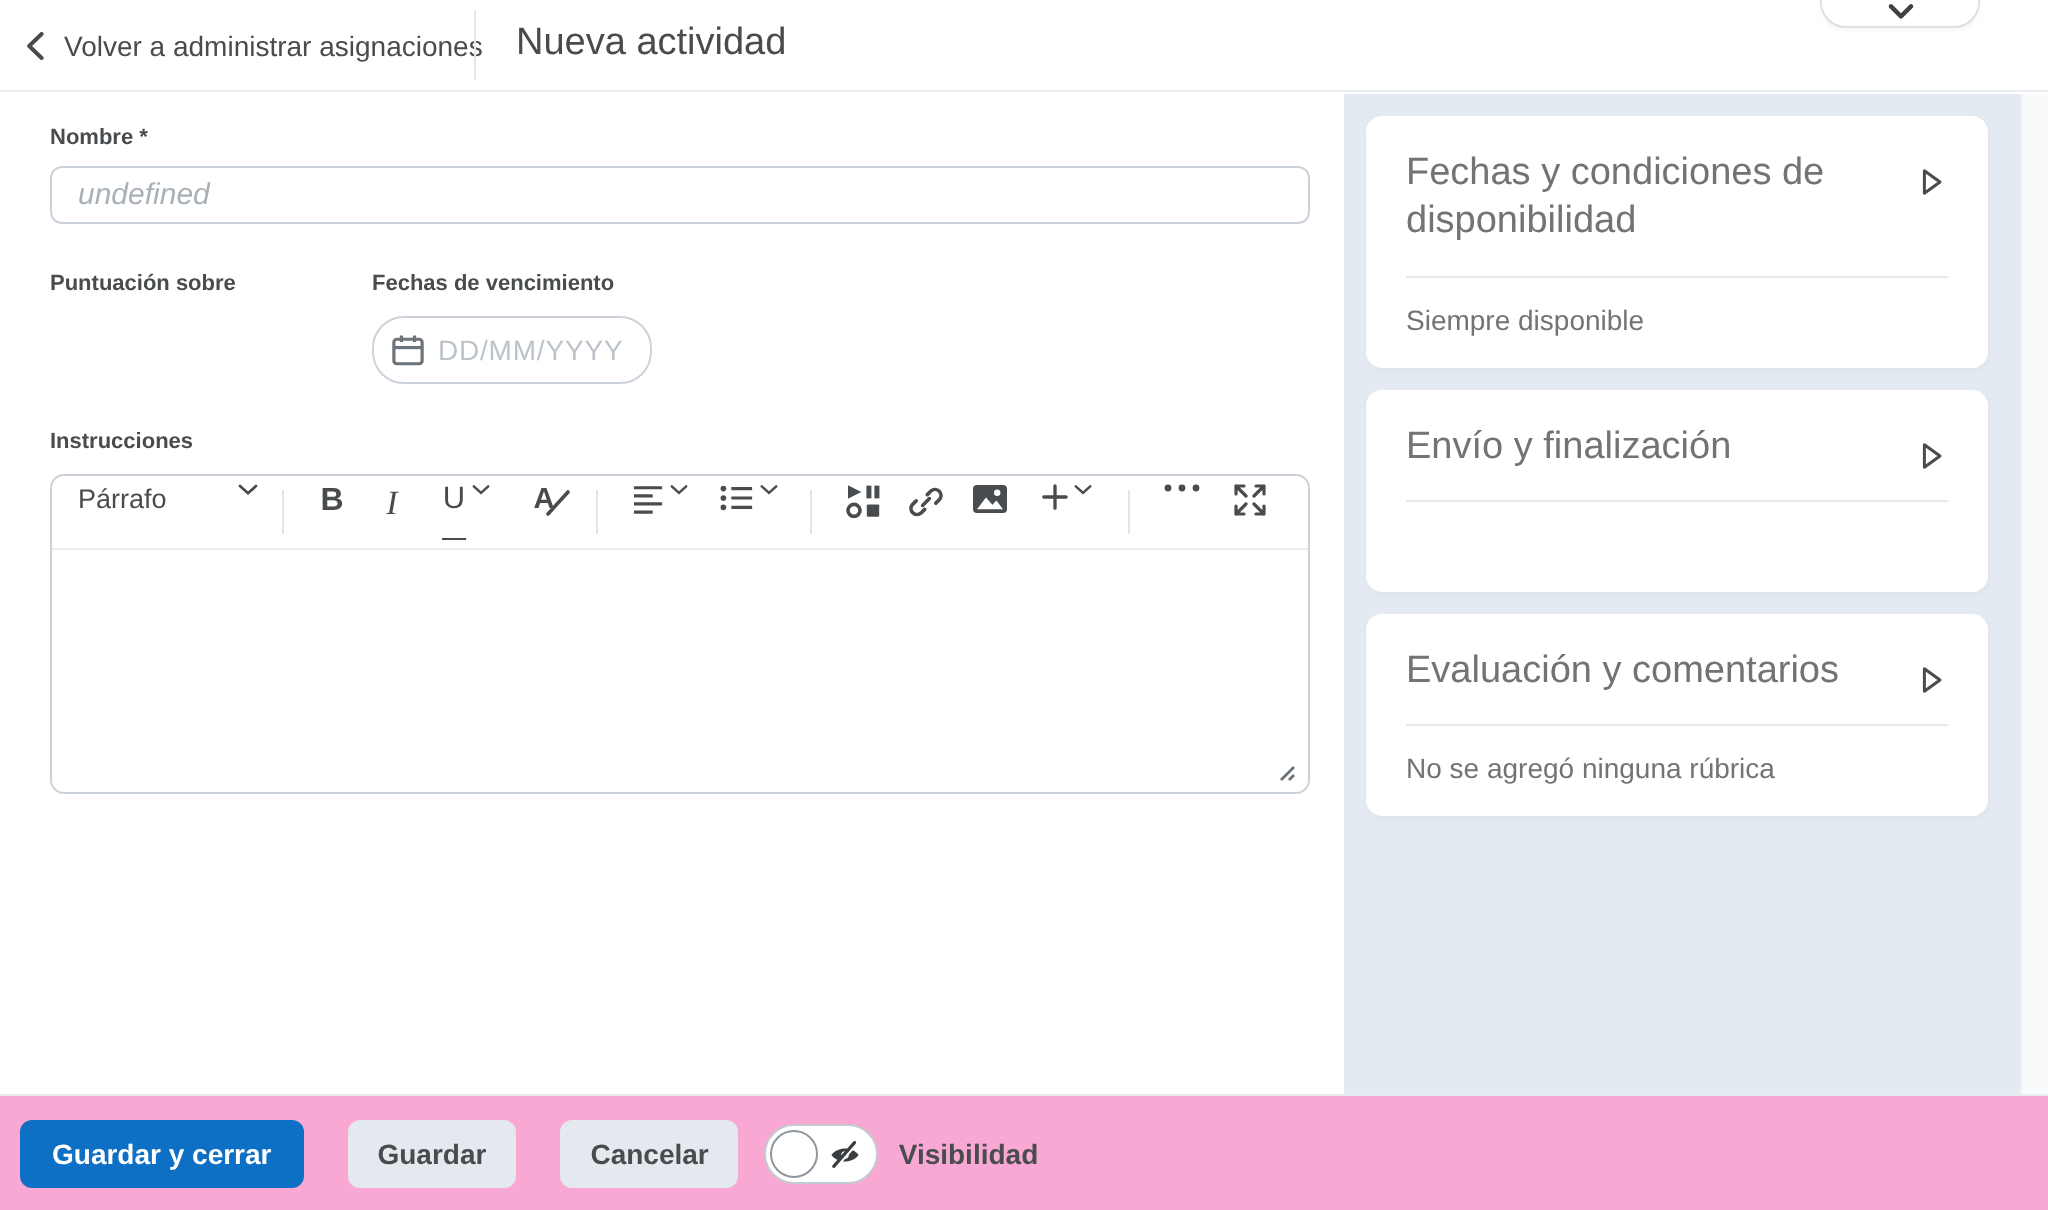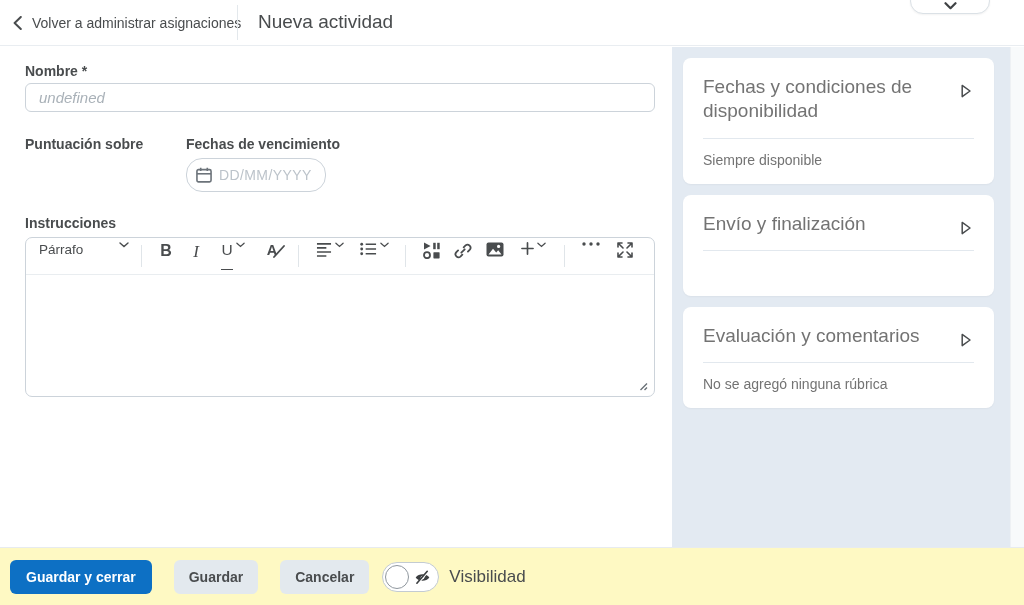--- a/index.html
+++ b/index.html
@@ -14,21 +14,21 @@
     gap:10px; font-size:14px; color:#494c4e; cursor:pointer; }
   .topbar-vdiv { position:absolute; left:237px; top:5px; height:35px; width:1px; background:#e3e8ec; }
   .page-title { position:absolute; left:258px; top:0; line-height:44px; font-size:19px;
     font-weight:400; color:#494c4e; }
   .peek-btn { position:absolute; right:34px; top:-12px; width:80px; height:26px; background:#fff;
     border:1px solid #dbe1e6; border-radius:13px; box-shadow:0 1px 2px rgba(0,0,0,.05);
     display:flex; align-items:flex-end; justify-content:center; padding-bottom:3px; cursor:pointer; }
 
   
   .main { position:absolute; left:0; top:47px; width:672px; bottom:58px; background:#fff; }
-  .fld-label { position:absolute; font-size:14px; font-weight:700; color:#494c4e; }
+  .fld-label { position:absolute; font-size:11px; font-weight:700; color:#494c4e; }
   .txt-input { border:1px solid #ccd3da; border-radius:6px; background:#fff; font-size:15px;
     color:#494c4e; padding:0 13px; outline:none; font-family:inherit; }
   .txt-input::placeholder { color:#a9b1b8; opacity:1; }
   #name-input { position:absolute; left:25px; top:36px; width:630px; height:29px;font-style:italic; }
   #score-input { position:absolute; left:25px; top:111px; width:130px; height:34px; }
   .date-field { position:absolute; left:186px; top:111px; width:140px; height:34px;
     border:1px solid #ccd3da; border-radius:16px; background:#fff; display:flex; align-items:center;
     padding:0 9px; gap:7px; }
   .date-field input { border:none; outline:none; width:100px; font-size:14px; color:#494c4e;
     letter-spacing:.4px; font-family:inherit; }
@@ -61,34 +61,34 @@
     padding:17px 20px 16px 20px; box-shadow:0 1px 2px rgba(0,0,0,.04); }
   .card h2 { font-size:19px; line-height:1.28; font-weight:400; color:#737373;
     padding-right:52px; }
   .panel-toggle { position:absolute; right:14px; top:19px; width:28px; height:28px; border:none;
     background:transparent; cursor:pointer; display:flex; align-items:center; justify-content:center; }
   .card-divider { border:none; border-top:1px solid #e2e8ee; margin-top:14px; }
   .card-summary { font-size:14px; color:#737373; padding-top:13px; min-height:17px; }
   .card-empty { height:29px; }
 
   
-  .footer { position:absolute; left:0; bottom:0; width:100%; height:58px; background:#fef9c3;
+  .footer { position:absolute; left:0; bottom:0; width:100%; height:58px; background:#f9a8d4;
     border-top:1px solid #e7ebef; display:flex; align-items:center; padding-left:10px; z-index:5; }
   .btn { height:34px; border:none; border-radius:6px; font-size:14px; cursor:pointer;
     font-family:inherit; }
   .btn-primary { background:#0d70c4; color:#fff; font-weight:700; padding:0 16px; }
   .btn-secondary { background:#e3e9ee; color:#494c4e; font-weight:600; padding:0 15px;
     margin-left:22px; }
   .vis-group { display:flex; align-items:center; gap:10px; margin-left:13px; }
   .vis-toggle { position:relative; width:57px; height:30px; background:#fff;
     border:1px solid #c3cbd2; border-radius:15px; cursor:pointer; flex:none; }
   .vis-knob { position:absolute; left:2px; top:2px; width:24px; height:24px; border-radius:50%;
     background:#fff; border:1.5px solid #8f979e; }
   .vis-eye { position:absolute; right:7px; top:7px; }
-  .vis-label { font-size:17px; color:#494c4e; }
+  .vis-label { font-size:14px; color:#494c4e;font-weight:bold; }
 
   svg { display:block; }
 </style>
 </head>
 <body>
 
 <div class="app">
 
   <header class="topbar">
     <div class="back-link">

